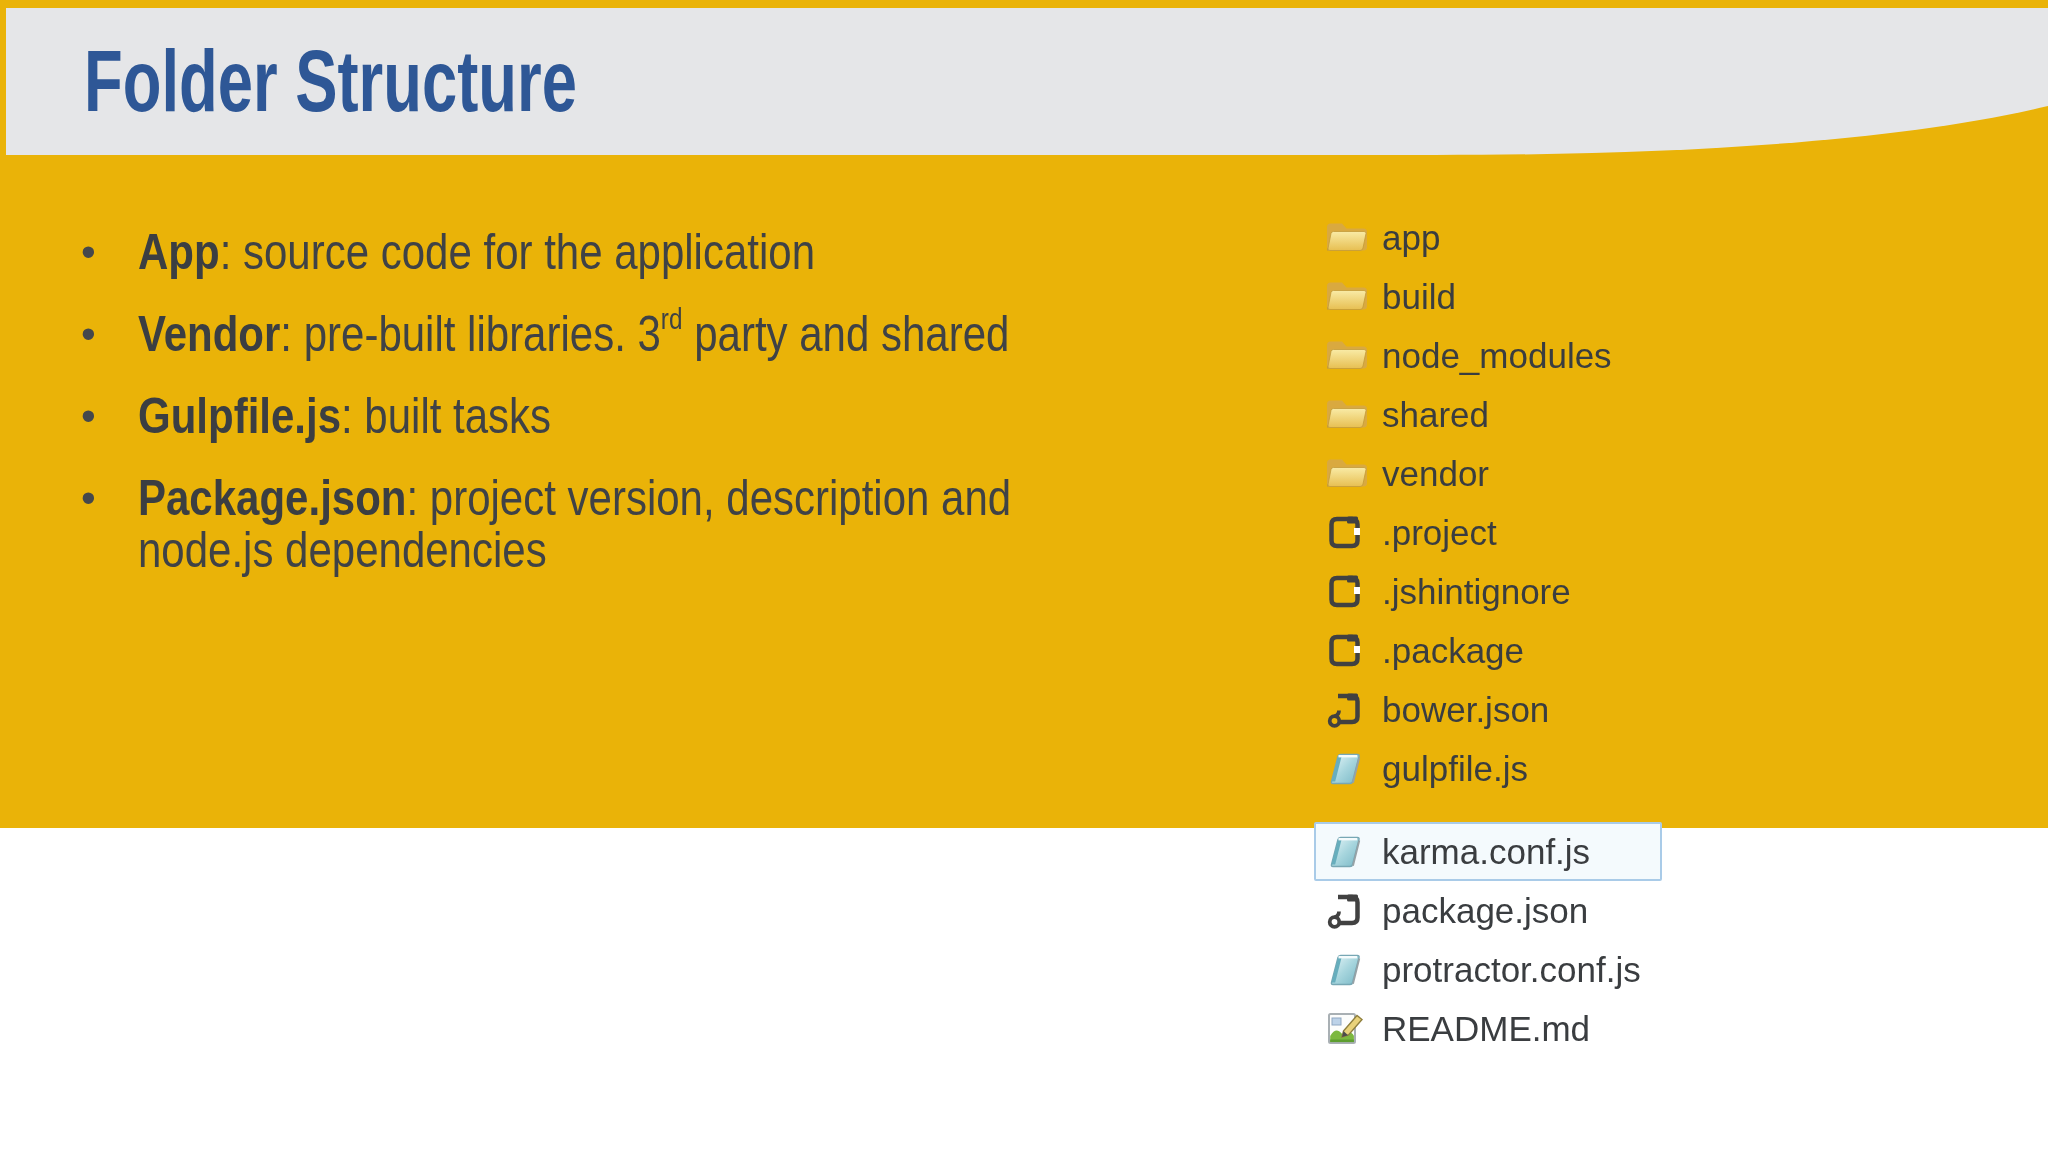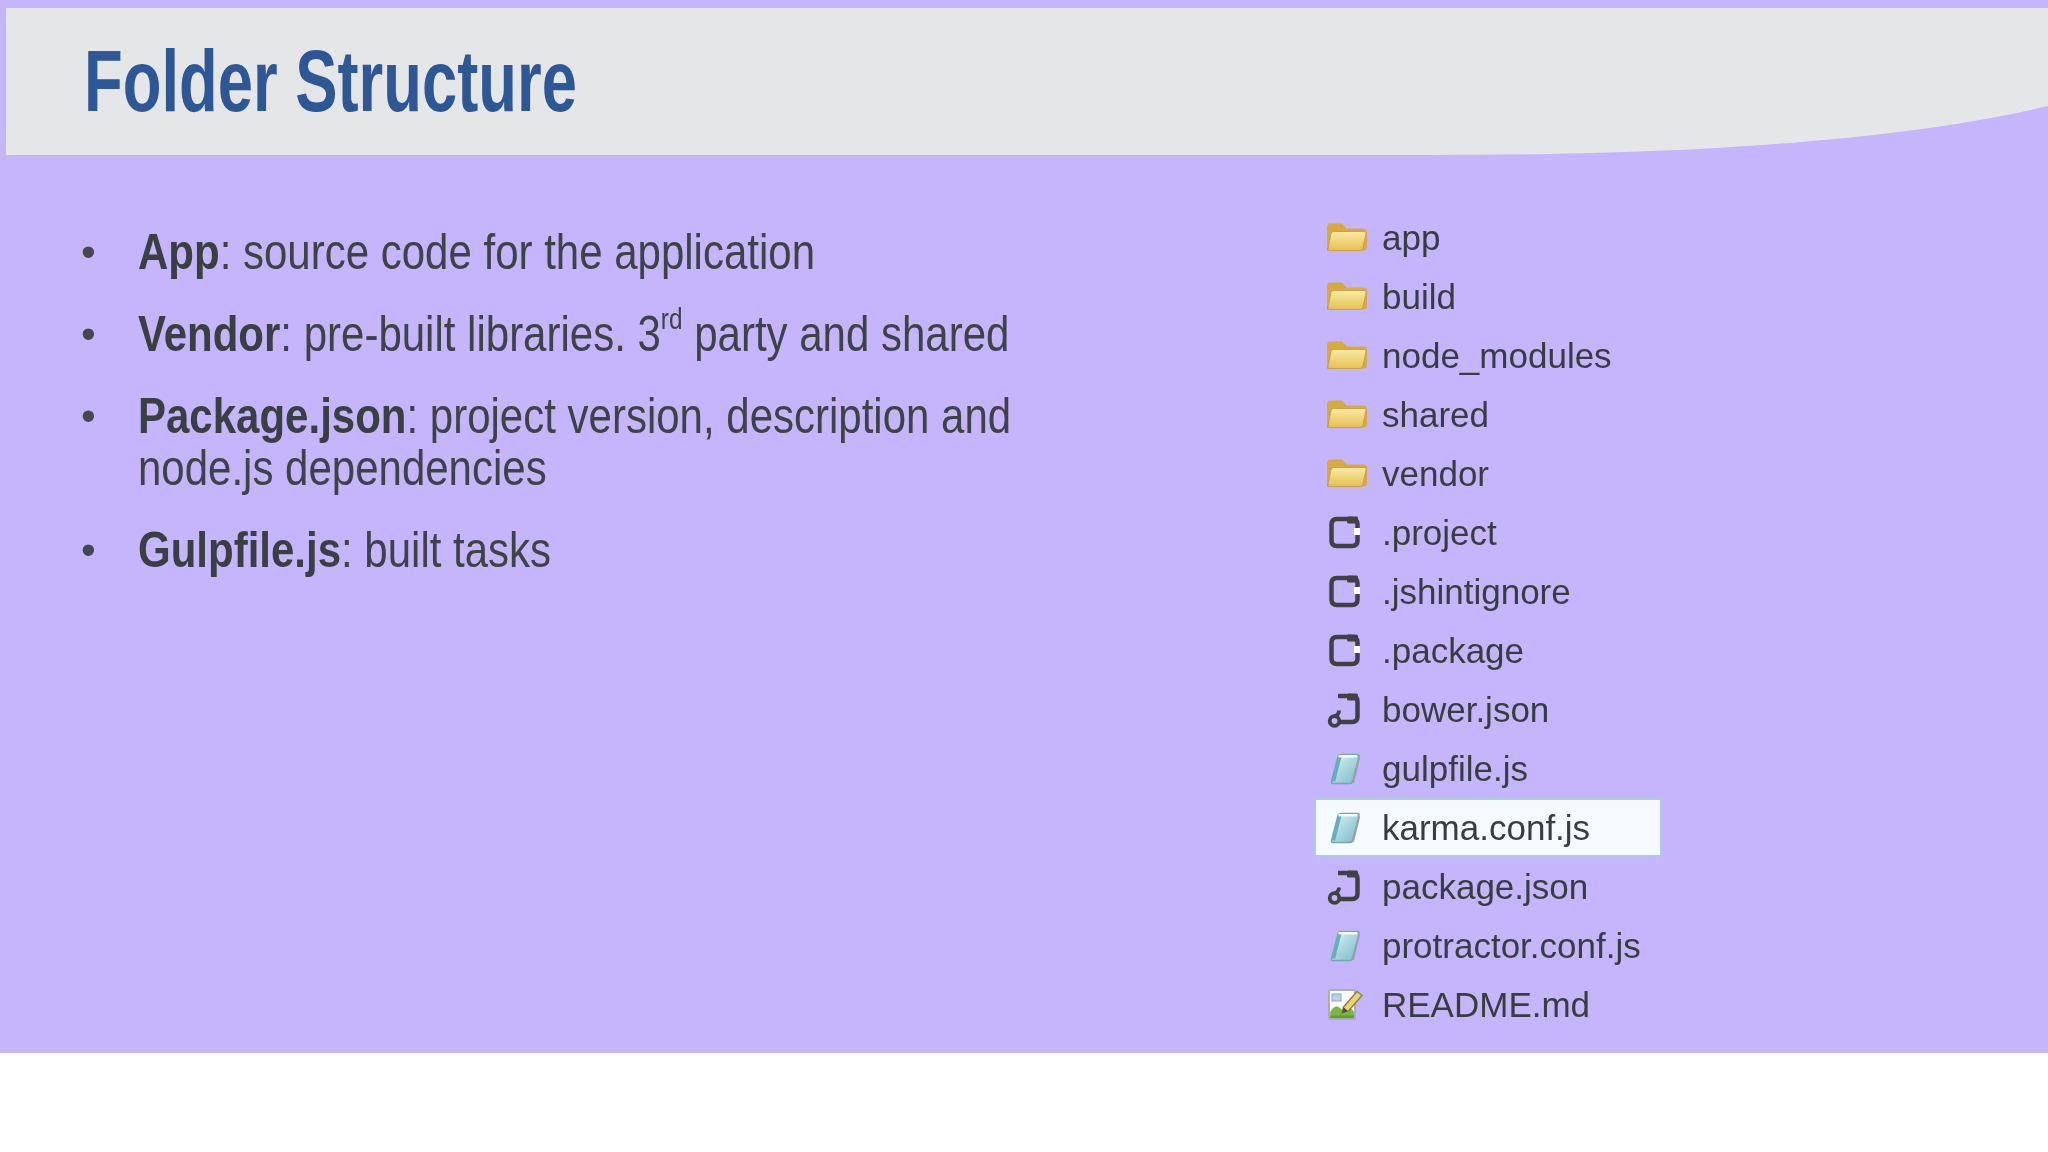--- a/index.html
+++ b/index.html
@@ -1,18 +1,18 @@
 <!DOCTYPE html>
 <html><head>
 <meta charset="utf-8">
 <style>
   * { margin:0; padding:0; box-sizing:border-box; }
   html,body { width:2048px; height:1152px; background:#ffffff; overflow:hidden;
               font-family:"Liberation Sans", sans-serif; }
-  .slide { position:relative; width:2048px; height:1053px; background:#c4b5fd; }
+  .slide { position:relative; width:2048px; height:828px; background:#eab308; }
 
   
   .band-svg { position:absolute; top:0; left:0; }
 
   .title { position:absolute; left:84px; top:30px; white-space:nowrap;
            font-size:88px; font-weight:bold; color:#2e5796; letter-spacing:0; }
   .title .squish { display:inline-block; transform:scaleX(0.72); transform-origin:0 50%; }
 
   
   .bullets { position:absolute; left:81px; top:226px; width:1280px; list-style:none; }
@@ -22,21 +22,21 @@
                         font-size:42px; color:#45484c; }
   .bullets .bl { display:inline-block; width:1190px; transform:scaleX(0.84);
                  transform-origin:0 0; }
   .bullets strong { font-weight:bold; color:#3b3e42; }
   .bullets sup { font-size:29px; line-height:0; position:relative; top:-4px; }
 
   
   .files { position:absolute; left:1314px; top:208px; width:348px; }
   .frow { display:flex; align-items:center; height:59px; padding:0 8px;
           border:2px solid transparent; cursor:default; }
-  .frow.selected { border-color:#a9cbe8; background:#f4fafd; border-radius:2px; }
+  .frow.selected { border-color:#a9cbe8; background:#f4fafd; border-radius:2px;margin-top:24px; }
   .ficon { width:44px; height:42px; flex:none; margin-right:14px; }
   .flabel { font-size:35px; color:#3a3d40; white-space:nowrap; }
 
   .defs { position:absolute; width:0; height:0; overflow:hidden; }
 </style>
 </head>
 <body>
 
 <div class="slide">
 
@@ -49,24 +49,24 @@
   </h1>
 
   <ul class="bullets">
     <li>
       <div class="bl"><strong>App</strong><span>: source code for the application</span></div>
     </li>
     <li>
       <div class="bl"><strong>Vendor</strong><span>: pre-built libraries. 3</span><sup>rd</sup><span> party and shared</span></div>
     </li>
     <li>
+      <div class="bl"><strong>Gulpfile.js</strong><span>: built tasks</span></div>
+    </li>
+    <li>
       <div class="bl"><strong>Package.json</strong><span>: project version, description and node.js dependencies</span></div>
-    </li>
-    <li>
-      <div class="bl"><strong>Gulpfile.js</strong><span>: built tasks</span></div>
     </li>
   </ul>
 
   <div class="files">
 
     <div class="frow">
       <svg class="ficon">
           <use href="#i-folder"></use>
         </svg>
       <span class="flabel">app</span>

